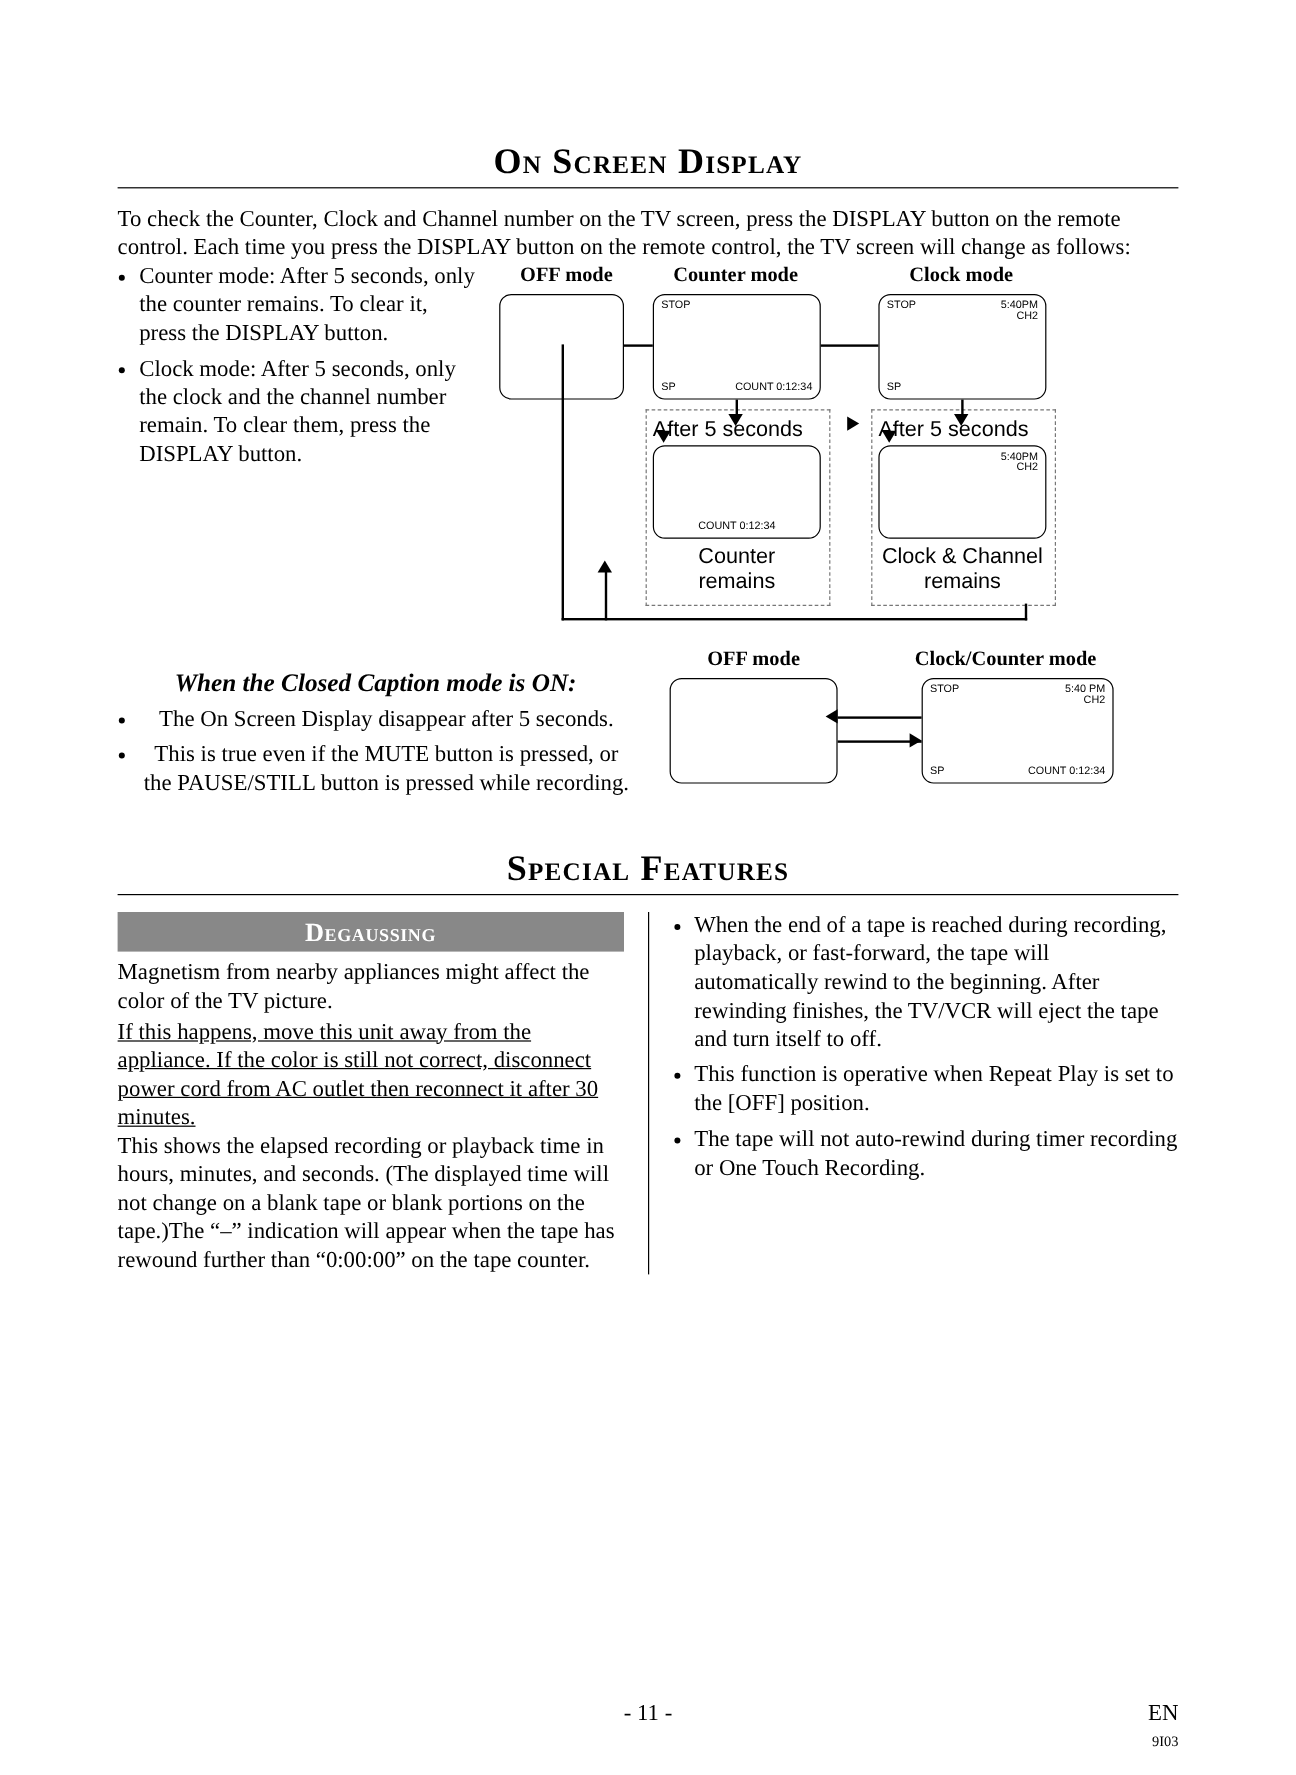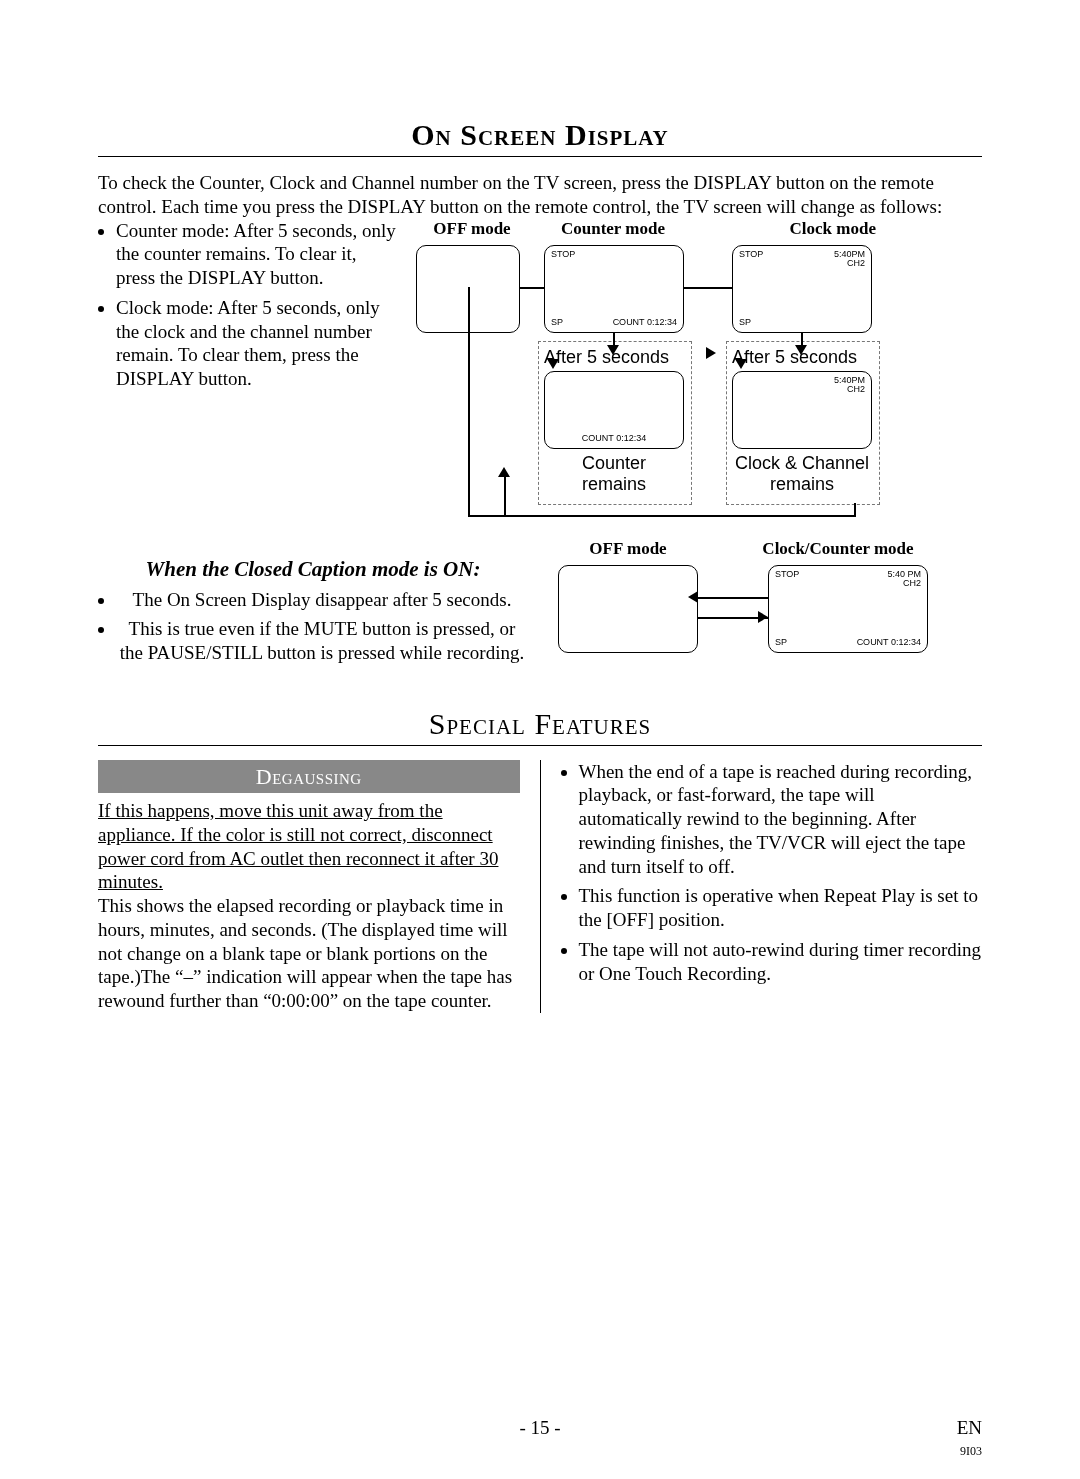--- a/index.html
+++ b/index.html
@@ -103,21 +103,21 @@
   .arrow.right { border-top: 6px solid transparent; border-bottom: 6px solid transparent; border-left: 10px solid #000; }
   .arrow.left  { border-top: 6px solid transparent; border-bottom: 6px solid transparent; border-right: 10px solid #000; }
   .arrow.down  { border-left: 6px solid transparent; border-right: 6px solid transparent; border-top: 10px solid #000; }
   .arrow.up    { border-left: 6px solid transparent; border-right: 6px solid transparent; border-bottom: 10px solid #000; }
 
   
   .title2 {
     font-variant: small-caps;
     text-align: center;
     font-size: 30px;
-    font-weight: normal;
+    font-weight: bold;
     letter-spacing: 1px;
     margin-top: 28px;
     padding-bottom: 4px;
   }
   .features {
     display: flex;
     gap: 20px;
     margin-top: 14px;
   }
   .feat-col {
@@ -128,21 +128,21 @@
   .colsep {
     width: 1px;
     background: #000;
   }
   .bar-head {
     background: #888;
     color: #fff;
     font-variant: small-caps;
     text-align: center;
     font-size: 22px;
-    font-weight: normal;
+    font-weight: bold;
     letter-spacing: 0.5px;
     padding: 3px 0;
     margin-bottom: 6px;
   }
   .footer {
     position: absolute;
     bottom: 40px;
     left: 98px;
     right: 98px;
     font-size: 19px;
@@ -169,21 +169,21 @@
     <div class="col-text">
       <ul class="bullets">
         <li>Counter mode: After 5 seconds, only the counter remains. To clear it, press the DISPLAY button.</li>
         <li>Clock mode: After 5 seconds, only the clock and the channel number remain. To clear them, press the DISPLAY button.</li>
       </ul>
     </div>
     <div class="col-diagram" style="height:310px;">
 
       <div class="lbl" style="left:6px; top:0; width:100px;">OFF mode</div>
       <div class="lbl" style="left:122px; top:0; width:150px;">Counter mode</div>
-      <div class="lbl" style="left:310px; top:0; width:150px;text-align:right;">Clock mode</div>
+      <div class="lbl" style="left:310px; top:0; width:150px;">Clock mode</div>
 
       <div class="scr" style="left:0; top:26px; width:104px; height:88px;"></div>
 
       <div class="scr" style="left:128px; top:26px; width:140px; height:88px;">
         <span class="tl">STOP</span>
         <div class="brpair">
           <span>SP</span>
           <span>COUNT 0:12:34</span>
         </div>
       </div>
@@ -270,34 +270,35 @@
       <div class="arrow right" style="left:230px; top:72px;"></div>
     </div>
   </div>
 
   <div class="title2">Special Features</div>
   <hr class="hr">
 
   <div class="features">
     <div class="feat-col">
       <div class="bar-head">Degaussing</div>
+      <div>Magnetism from nearby appliances might affect the color of the TV picture.</div>
       <div style="margin-top:2px;text-decoration:underline;">If this happens, move this unit away from the appliance. If the color is still not correct, disconnect power cord from AC outlet then reconnect it after 30 minutes.</div>
 
       <div>This shows the elapsed recording or playback time in hours, minutes, and seconds. (The displayed time will not change on a blank tape or blank portions on the tape.)The “–” indication will appear when the tape has rewound further than “0:00:00” on the tape counter.</div>
     </div>
     <div class="colsep"></div>
     <div class="feat-col">
       <ul class="bullets">
         <li>When the end of a tape is reached during recording, playback, or fast-forward, the tape will automatically rewind to the beginning. After rewinding finishes, the TV/VCR will eject the tape and turn itself to off.</li>
         <li>This function is operative when Repeat Play is set to the [OFF] position.</li>
         <li>The tape will not auto-rewind during timer recording or One Touch Recording.</li>
       </ul>
     </div>
   </div>
 
   <div class="footer">
     <span></span>
-    <span style="position:absolute; left:50%; transform:translateX(-50%);">- 15 -</span>
+    <span style="position:absolute; left:50%; transform:translateX(-50%);">- 11 -</span>
     <span>EN</span>
     <span class="code">9I03</span>
   </div>
 
 </div>
 
 </body></html>

